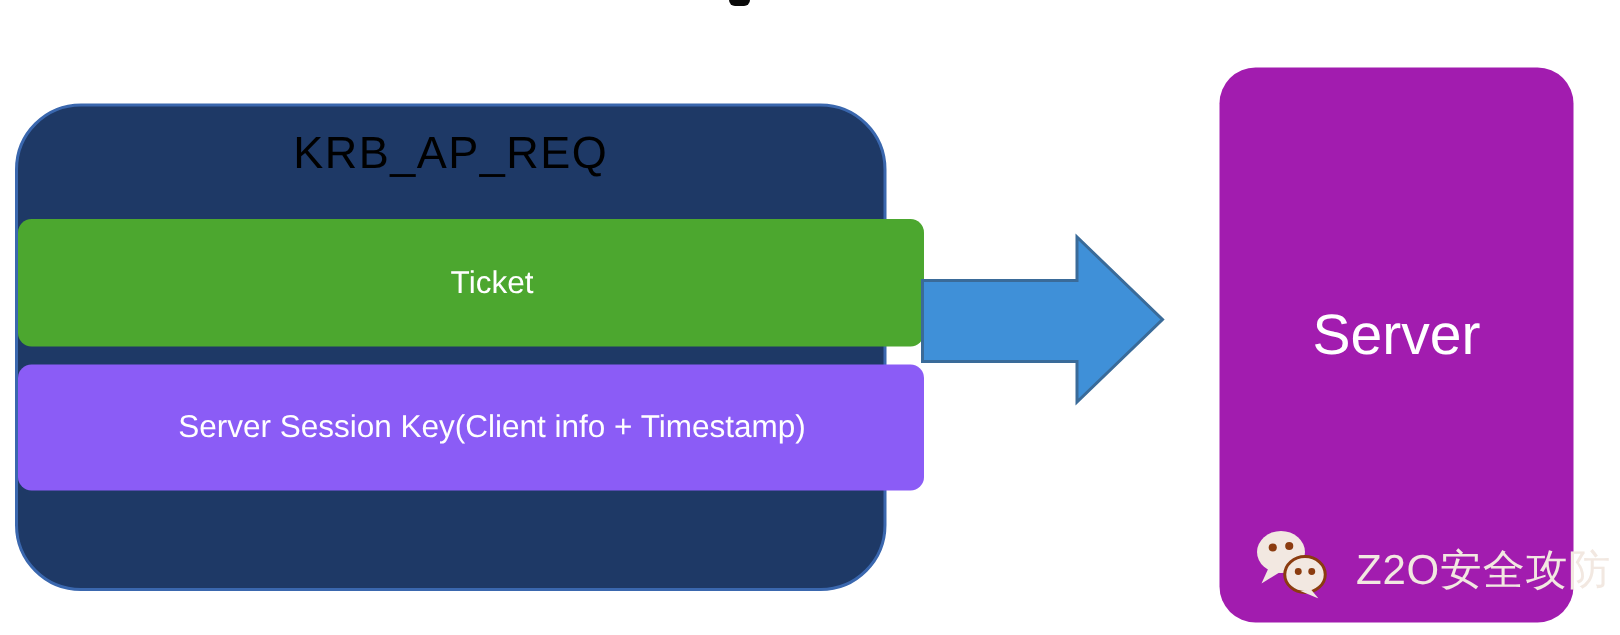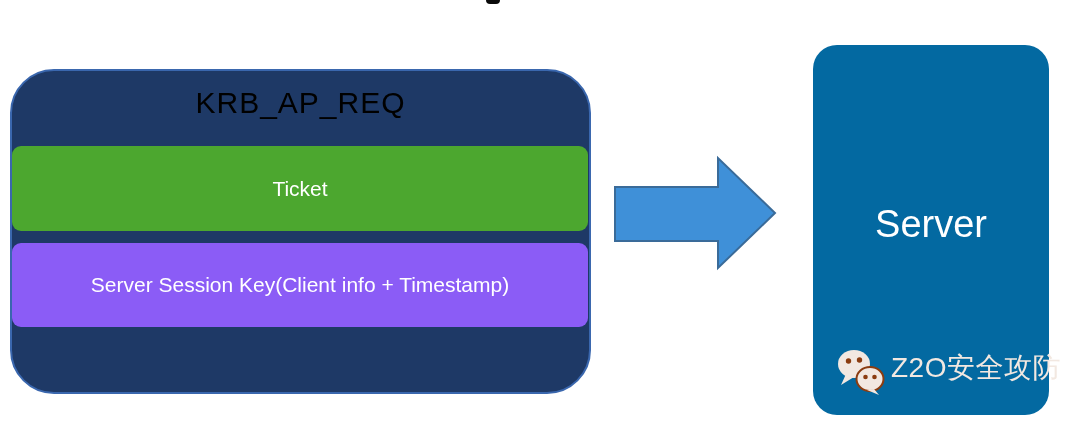--- a/index.html
+++ b/index.html
@@ -51,20 +51,21 @@
   .field {
     position: absolute;
     left: 12px;
     width: 576px;
     border-radius: 9px;
     display: flex;
     align-items: center;
     justify-content: center;
     color: #ffffff;
     font-size: 21px;
+    padding-left: 28px;
   }
   .field-ticket {
     top: 146px;
     height: 85px;
     background: #4CA72F;
   }
   .field-session {
     top: 243px;
     height: 84px;
     background: #8b5cf6;
@@ -74,41 +75,41 @@
     left: 610px;
     top: 154px;
   }
   
   .server-box {
     position: absolute;
     left: 813px;
     top: 45px;
     width: 236px;
     height: 370px;
-    background: #0369a1;
+    background: #a21caf;
     border-radius: 24px;
   }
   .server-label {
     position: absolute;
     left: 0;
     top: 158px;
     width: 100%;
     text-align: center;
     color: #ffffff;
     font-size: 38px;
     font-weight: 400;
   }
   .watermark {
     position: absolute;
     left: 24px;
     top: 304px;
     height: 50px;
     display: flex;
-    align-items: flex-start;
-    gap: 6px;
+    align-items: flex-end;
+    gap: 19px;
   }
   .watermark-text {
     color: #F2E8E1;
     font-size: 28px;
     white-space: nowrap;
     letter-spacing: 0.5px;
   }
 </style>
 </head>
 <body>

